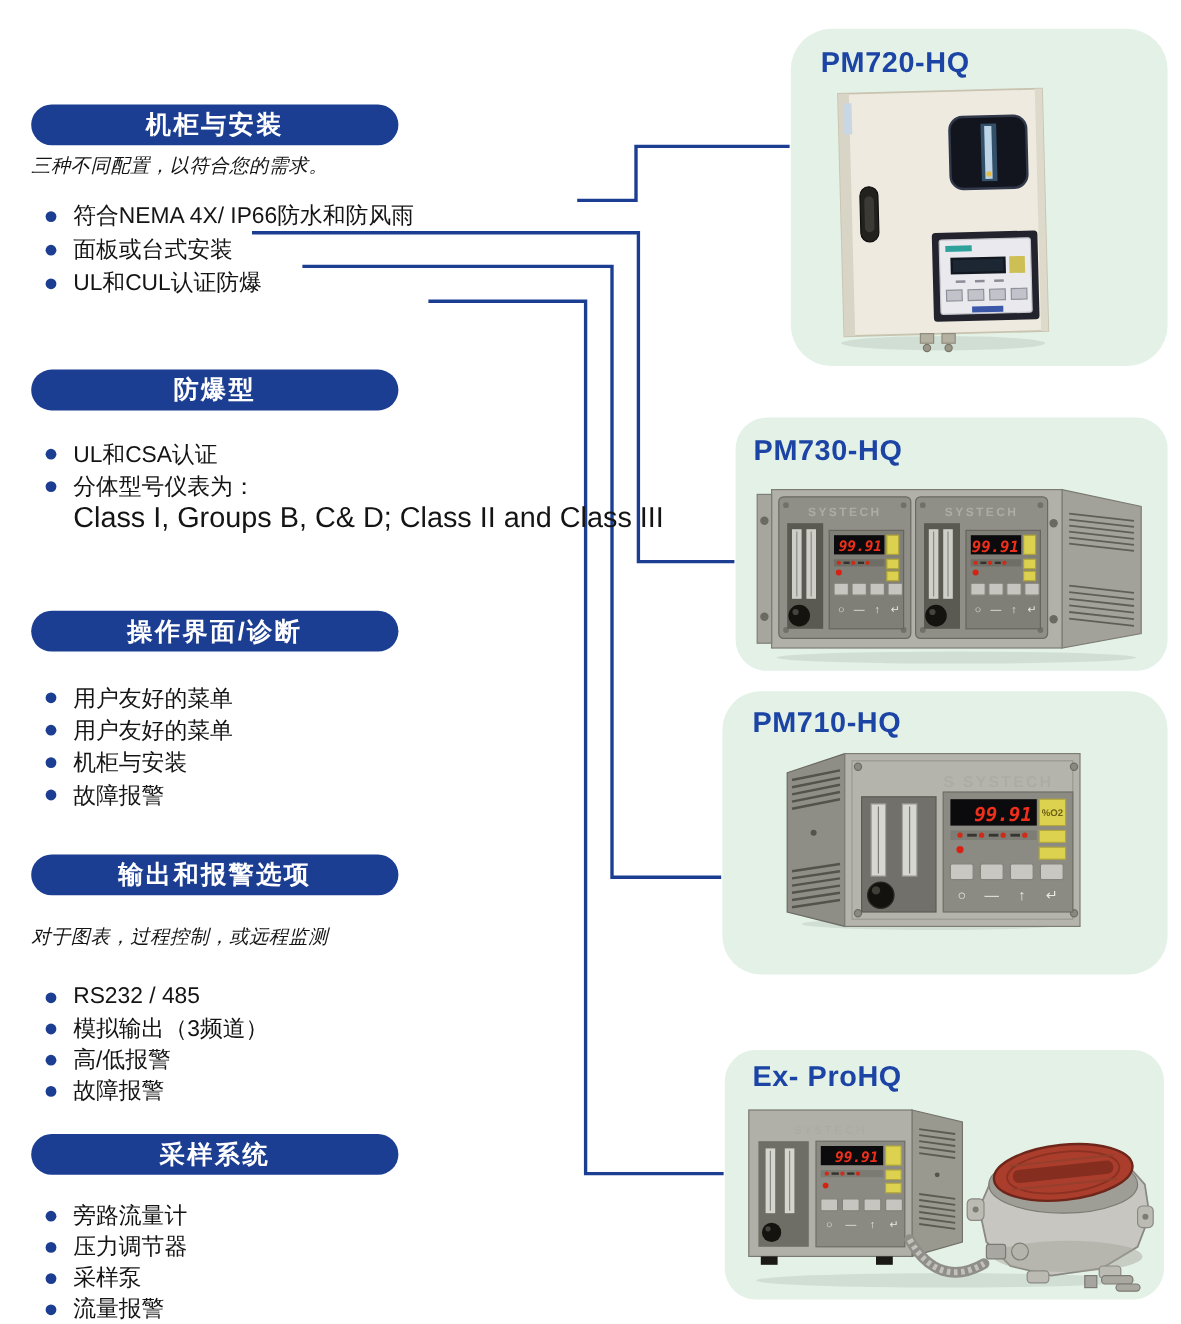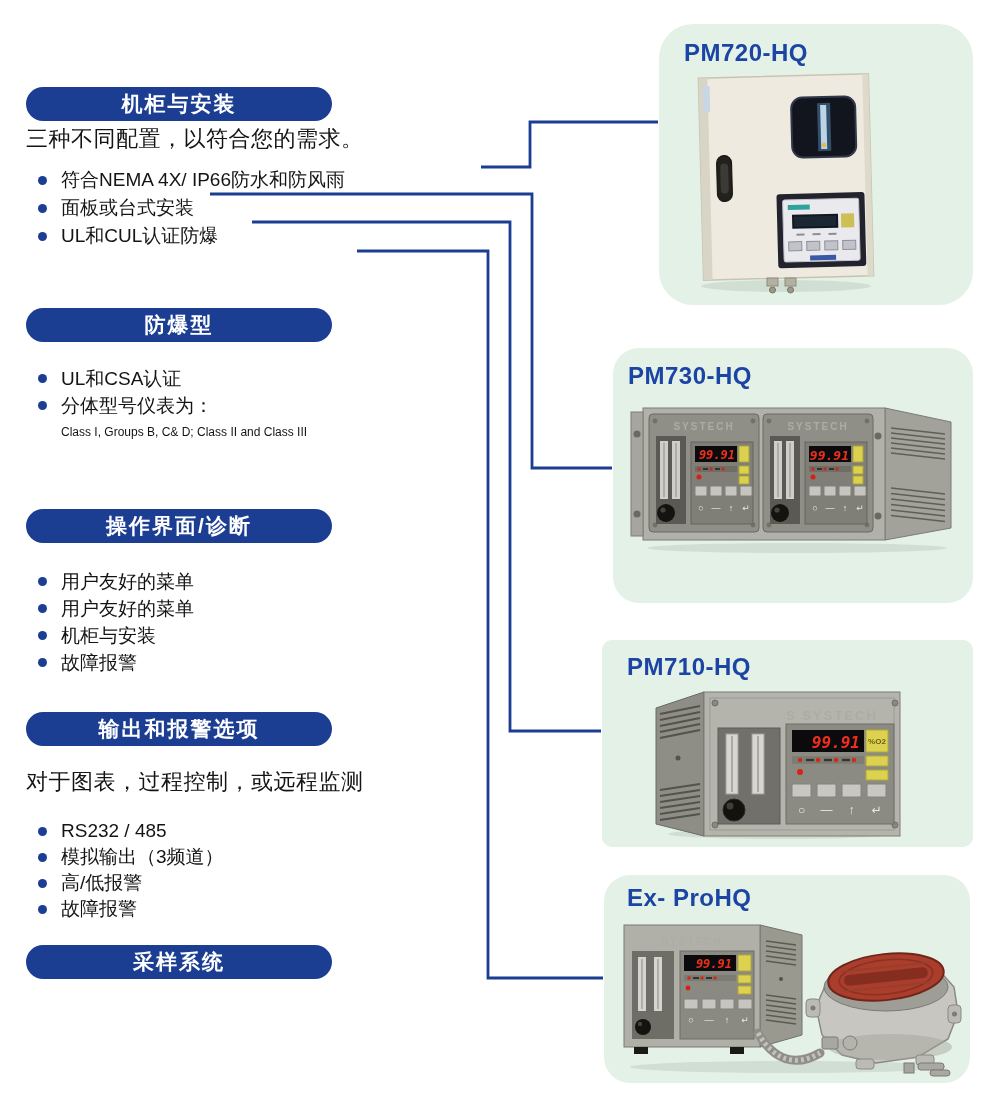--- a/index.html
+++ b/index.html
@@ -9,27 +9,27 @@
     --led-red:#ee2f1b;
     --ink:#141414;
   }
   html,body{margin:0;padding:0;background:#fff;}
   .page{position:relative;width:984px;height:1103px;background:#fff;overflow:hidden;
         font-family:"Liberation Sans","DejaVu Sans",sans-serif;color:var(--ink);}
   .connectors{position:absolute;left:0;top:0;width:984px;height:1103px;pointer-events:none;}
   .pill{position:absolute;left:26px;width:306px;height:34px;background:var(--accent);
         border-radius:17px;color:#fff;font-size:21px;font-weight:bold;letter-spacing:2px;
         display:flex;align-items:center;justify-content:center;}
-  .intro{position:absolute;left:26px;font-size:22px;line-height:22px;letter-spacing:.5px;}
+  .intro{position:absolute;left:26px;font-size:16px;line-height:22px;letter-spacing:.5px;font-style:italic;}
   .bullets{position:absolute;left:18px;margin:12px;padding:0;list-style:none;font-size:19px;}
   .bullets li{display:flex;align-items:center;}
   .lh28 li{height:28px}.lh27 li{height:27px}.lh26 li{height:26px}
   .bullets li.noterow{height:26px}
   .dot{width:9px;height:9px;border-radius:50%;background:var(--accent);margin:0 14px 0 8px;flex:none;}
-  .note{margin-left:31px;font-size:12px;}
+  .note{margin-left:31px;font-size:24px;}
   .card{position:absolute;background:var(--card-green);}
   .card-title{position:absolute;margin:0;color:var(--title-blue);font-size:24px;font-weight:bold;letter-spacing:.5px;}
   .prod{position:absolute;display:block;}
   svg text{font-family:"Liberation Sans","DejaVu Sans",sans-serif;}
   svg text.led{fill:var(--led-red);font-family:"DejaVu Sans Mono","Liberation Mono",monospace;
                font-weight:bold;font-style:italic;}
   svg text.emboss{fill:#adaca4;font-weight:bold;letter-spacing:2px;}
   svg text.glyph{fill:#ebe9df;}
   svg text.unit{fill:#6b6015;font-weight:bold;}
 </style>
@@ -122,20 +122,38 @@
       </li>
     <li>
         <span class="dot"></span>
         <span>故障报警</span>
       </li>
   </ul>
 
   <div class="pill" style="top:945px">
     <span>采样系统</span>
   </div>
+  <ul class="bullets lh26" style="top:988px">
+    <li>
+        <span class="dot"></span>
+        <span>旁路流量计</span>
+      </li>
+    <li>
+        <span class="dot"></span>
+        <span>压力调节器</span>
+      </li>
+    <li>
+        <span class="dot"></span>
+        <span>采样泵</span>
+      </li>
+    <li>
+        <span class="dot"></span>
+        <span>流量报警</span>
+      </li>
+  </ul>
 
   <div class="card" style="left:659px;top:24px;width:314px;height:281px;border-radius:34px">
     <h2 class="card-title" style="left:25px;top:15px">PM720-HQ</h2>
     <svg class="prod" style="left:22px;top:44px" width="210" height="228" viewBox="0 0 210 228">
       <ellipse cx="105" cy="218" rx="85" ry="6" fill="#000" opacity="0.08"></ellipse>
       <g transform="rotate(-1.5 105 110)">
         <rect x="20" y="8" width="170" height="202" fill="#eeeadf" stroke="#c9c4b2" stroke-width="1.5"></rect>
         <rect x="184" y="8" width="6" height="202" fill="#dedacb"></rect>
         <rect x="20" y="8" width="9" height="202" fill="#d9d5c6"></rect>
         <rect x="24" y="16" width="7" height="26" fill="#c9d6e4"></rect>
@@ -160,21 +178,21 @@
         <rect x="160" y="174" width="13" height="9" fill="#c2c2cb" stroke="#90909a"></rect>
         <rect x="127" y="188" width="26" height="5" fill="#3a57a8"></rect>
       </g>
       <rect x="86" y="210" width="11" height="8" fill="#b4b1a2" stroke="#8f8c7d"></rect>
       <rect x="104" y="210" width="11" height="8" fill="#b4b1a2" stroke="#8f8c7d"></rect>
       <circle cx="91.5" cy="222" r="3" fill="#9b988a" stroke="#7a776a"></circle>
       <circle cx="109.5" cy="222" r="3" fill="#9b988a" stroke="#7a776a"></circle>
     </svg>
   </div>
 
-  <div class="card" style="left:613px;top:348px;width:360px;height:255px;border-radius:26px">
+  <div class="card" style="left:613px;top:348px;width:360px;height:211px;border-radius:26px">
     <h2 class="card-title" style="left:15px;top:14px">PM730-HQ</h2>
     <svg class="prod" style="left:14px;top:44px" width="336" height="164" viewBox="0 0 336 164">
       <ellipse cx="170" cy="156" rx="150" ry="5" fill="#000" opacity="0.08"></ellipse>
       <polygon points="258,16 324,30 324,136 258,148" fill="#a3a29a" stroke="#7c7b73"></polygon>
       <g stroke="#5f5e57" stroke-width="1.5">
         <path d="M264,36 L318,42"></path>
           <path d="M264,41 L318,47"></path>
           <path d="M264,46 L318,52"></path>
         <path d="M264,51 L318,57"></path>
           <path d="M264,56 L318,62"></path>
@@ -262,21 +280,21 @@
         <rect x="76" y="72" width="12" height="10" rx="1" fill="#c6c5bf" stroke="#83827a"></rect>
         <rect x="91" y="72" width="12" height="10" rx="1" fill="#c6c5bf" stroke="#83827a"></rect>
         <text class="glyph" x="52" y="97" font-size="9" text-anchor="middle">○</text>
         <text class="glyph" x="67" y="97" font-size="9" text-anchor="middle">—</text>
         <text class="glyph" x="82" y="97" font-size="9" text-anchor="middle">↑</text>
         <text class="glyph" x="97" y="97" font-size="9" text-anchor="middle">↵</text>
       </g>
     </svg>
   </div>
 
-  <div class="card" style="left:602px;top:640px;width:371px;height:207px;border-radius:10px">
+  <div class="card" style="left:602px;top:576px;width:371px;height:236px;border-radius:32px">
     <h2 class="card-title" style="left:25px;top:13px">PM710-HQ</h2>
     <svg class="prod" style="left:48px;top:38px" width="256" height="162" viewBox="0 0 256 162">
       <ellipse cx="130" cy="156" rx="112" ry="5" fill="#000" opacity="0.08"></ellipse>
       <polygon points="6,30 54,14 54,158 6,146" fill="#8f8e86" stroke="#6b6a62"></polygon>
       <g stroke="#53524b" stroke-width="2">
         <path d="M10,36 L50,28"></path>
           <path d="M10,42 L50,34"></path>
           <path d="M10,48 L50,40"></path>
         <path d="M10,54 L50,46"></path>
           <path d="M10,60 L50,52"></path>

